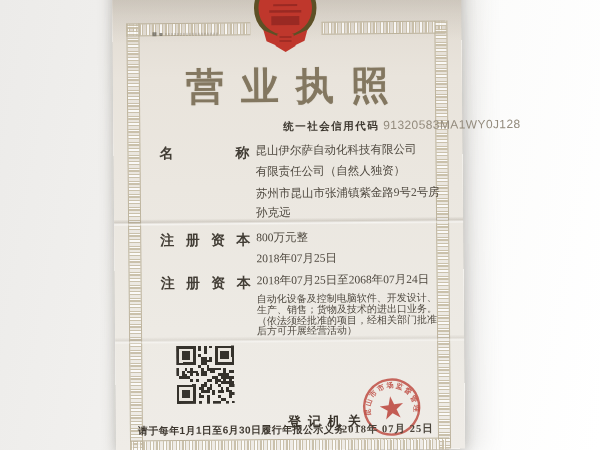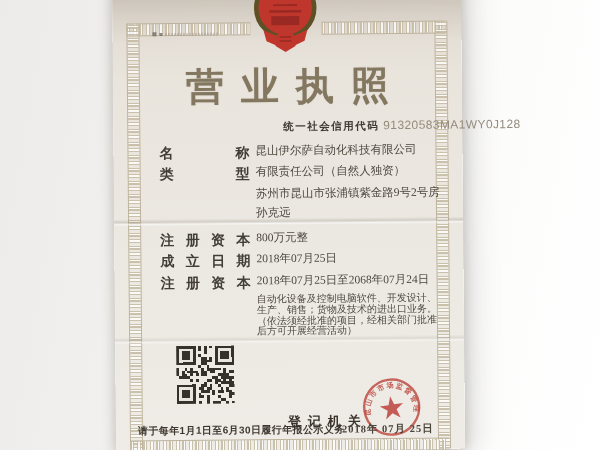--- a/index.html
+++ b/index.html
@@ -145,35 +145,33 @@
 
     <div class="credit">
       <span class="lab">统一社会信用代码</span><span class="code">91320583MA1WY0J128</span>
     </div>
 
     <div class="row r0">
       <span class="row-label">名称</span>
       <span class="row-value">昆山伊尔萨自动化科技有限公司</span>
     </div>
     <div class="row r1">
-      <span class="row-label">类型</span>
       <span class="row-value">有限责任公司（自然人独资）</span>
     </div>
     <div class="row r2">
       <span class="row-value">苏州市昆山市张浦镇紫金路9号2号房</span>
     </div>
     <div class="row r3">
       <span class="row-value">孙克远</span>
     </div>
     <div class="row r4">
       <span class="row-label">注册资本</span>
       <span class="row-value">800万元整</span>
     </div>
     <div class="row r5">
-      <span class="row-label">成立日期</span>
       <span class="row-value">2018年07月25日</span>
     </div>
     <div class="row r6">
       <span class="row-label">注册资本</span>
       <span class="row-value">2018年07月25日至2068年07月24日</span>
     </div>
     <div class="row r7">
       <span class="row-value wrap">自动化设备及控制电脑软件、开发设计、生产、销售；货物及技术的进出口业务。（依法须经批准的项目，经相关部门批准后方可开展经营活动）</span>
     </div>
 

